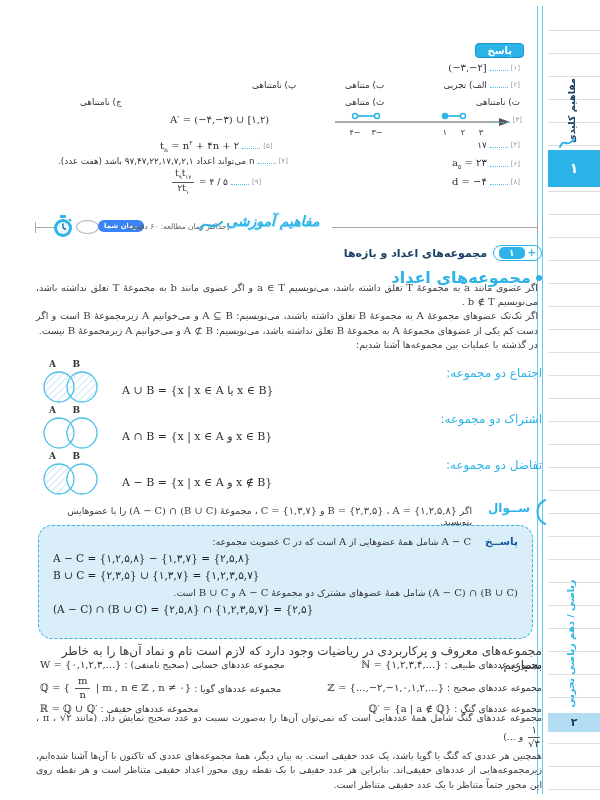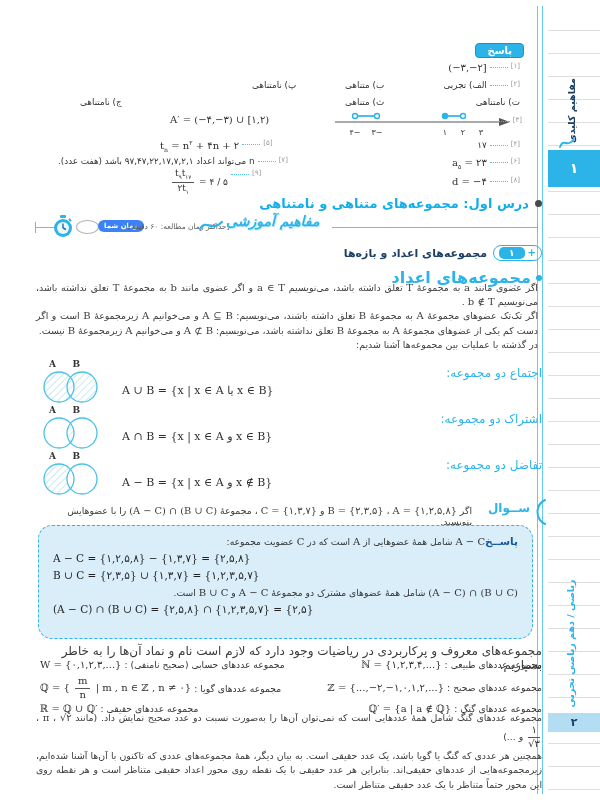--- a/index.html
+++ b/index.html
@@ -19,21 +19,21 @@
         background-position:0 8px}
   .vr{position:absolute;top:6px;bottom:6px;width:1.5px;background:#63cbee}
   .vtext{position:absolute;text-align:center;transform:rotate(-90deg);white-space:nowrap}
   .numbox1{position:absolute;right:0;top:150px;width:52px;height:37px;background:#2cb4e8;
            color:#fff;font-size:14px;font-weight:bold;line-height:37px;text-align:center}
   .numbox2{position:absolute;right:0;top:713px;width:52px;height:19px;background:#b3ddf2;
            color:#1b3f66;font-size:11px;font-weight:bold;line-height:19px;text-align:center}
   
   .badge{position:absolute;right:76px;top:43px;background:#2cb4e8;border:1px solid #1793c9;
          color:#fff;font-size:10px;font-weight:bold;padding:1px 11px;border-radius:4px}
-  .row{position:absolute;display:flex;align-items:flex-start;direction:ltr;font-size:9px}
+  .row{position:absolute;display:flex;align-items:center;direction:ltr;font-size:9px}
   .lead{display:inline-block;width:18px;height:5px;border-bottom:1.7px dotted #4fc1ea;margin:0 3px}
   .tg{font-size:7px;color:#9a9a9a;font-family:"DejaVu Sans",sans-serif}
   .ansm{font-family:"DejaVu Serif",serif;font-size:10px;color:#2f2f2f;direction:ltr}
   .ansfa{font-size:8.8px;color:#333;direction:rtl}
   
   .lesson{position:absolute;right:58px;top:196px;display:flex;direction:rtl;align-items:center;gap:6px}
   .lesson .dot{width:7px;height:7px;border-radius:50%;background:#4a4a4a}
   .lesson .t{font-size:13px;font-weight:bold;color:#12aee8}
   .ribbonlabel{position:absolute;left:226px;top:213px;font-size:14px;font-weight:bold;font-style:italic;
         color:#2cb4e8;text-shadow:1px 1px 0 #c9ecfa;letter-spacing:0.5px}
@@ -63,21 +63,21 @@
   .qlabel{position:absolute;right:70px;top:501px;font-size:12px;font-weight:bold;color:#2cb4e8;letter-spacing:1.5px}
   .qtext{position:absolute;right:128px;left:36px;top:505px;font-size:9.3px;color:#3a3a3a;text-align:right}
   .qtext .m{font-size:9.8px;font-family:"DejaVu Serif",serif}
   
   .abox{position:absolute;left:38px;top:525px;width:495px;height:114px;background:#d9eef9;
         border:1.6px dashed #2cb4e8;border-radius:14px;padding:7px 14px;box-sizing:border-box}
   .abox .exp{direction:rtl;text-align:right;font-size:9.2px;line-height:17px;color:#333}
   .abox .exp .m{font-size:10px}
   .abox .mathline{direction:ltr;text-align:left;font-family:"DejaVu Serif",serif;font-size:10.5px;
         line-height:17px;color:#222}
-  .abox .plabel{font-weight:bold;color:#15599c;font-size:10.5px;margin-left:0;letter-spacing:1px}
+  .abox .plabel{font-weight:bold;color:#15599c;font-size:10.5px;margin-left:14px;letter-spacing:1px}
   
   .intro{position:absolute;right:58px;left:36px;top:644px;font-size:12px;color:#3a3a3a;text-align:right}
   .setrow{position:absolute;display:flex;direction:rtl;align-items:center;gap:3px;font-size:9.2px;color:#333}
   .setrow .m{font-size:10px;color:#2f2f2f}
   .outro{position:absolute;left:36px;right:58px;top:711px;font-size:9.4px;line-height:14.2px;
          text-align:justify;color:#3a3a3a}
   .outro .m{font-size:10px}
 </style>
 </head>
 <body>
@@ -174,24 +174,20 @@
     <span class="ansm" style="font-size:9px"><span class="frac"><span class="fn"><span class="m">t</span><span class="m sub">۹</span><span class="m">t</span><span class="m sub">۱۷</span></span><span class="fd"><span class="m">۲t</span><span class="m sub">۱</span></span></span><span class="m"> = ۴ / ۵</span></span>
     <span class="lead"></span>
     <span class="tg">[۹]</span>
   </div>
   <div class="row" style="right:80px;top:176px">
     <span class="ansm">d = −۴</span>
     <span class="lead"></span>
     <span class="tg">[۸]</span>
   </div>
 
-  <div class="lesson">
-    <span class="dot"></span>
-    <span class="t">درس اول: مجموعه‌های متناهی و نامتناهی</span>
-  </div>
 
   <div class="tick" style="left:35px"></div>
   <div class="hline" style="left:35px;width:20px"></div>
   <svg class="abs" style="left:52px;top:214px" width="22" height="26" viewBox="0 0 22 26">
     <rect x="8" y="1" width="6" height="3" rx="1" fill="#2cb4e8"></rect>
     <line x1="17" y1="5" x2="19" y2="7" stroke="#2cb4e8" stroke-width="2"></line>
     <circle cx="11" cy="14" r="9" fill="#2cb4e8"></circle>
     <circle cx="11" cy="14" r="6" fill="#eaf7fd"></circle>
     <line x1="11" y1="14" x2="11" y2="9.5" stroke="#1b6f9a" stroke-width="1.4"></line>
     <line x1="11" y1="14" x2="14" y2="15.5" stroke="#1b6f9a" stroke-width="1.4"></line>

